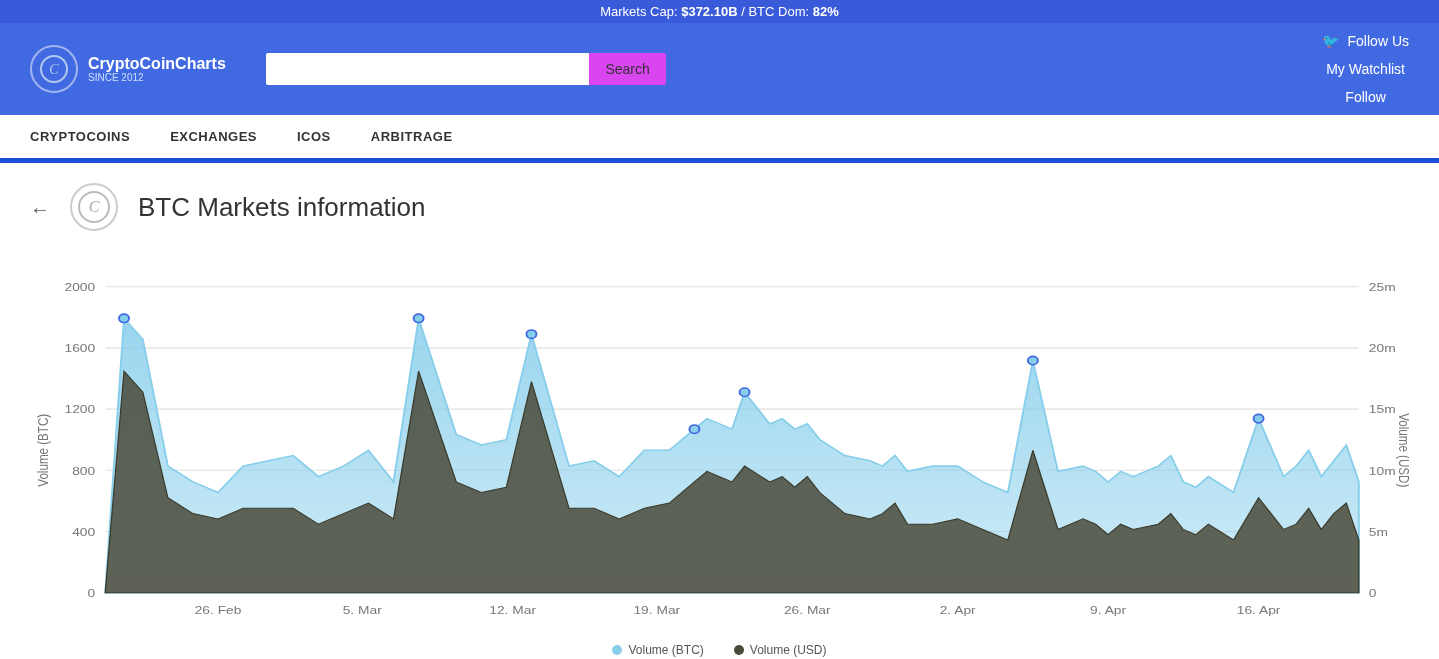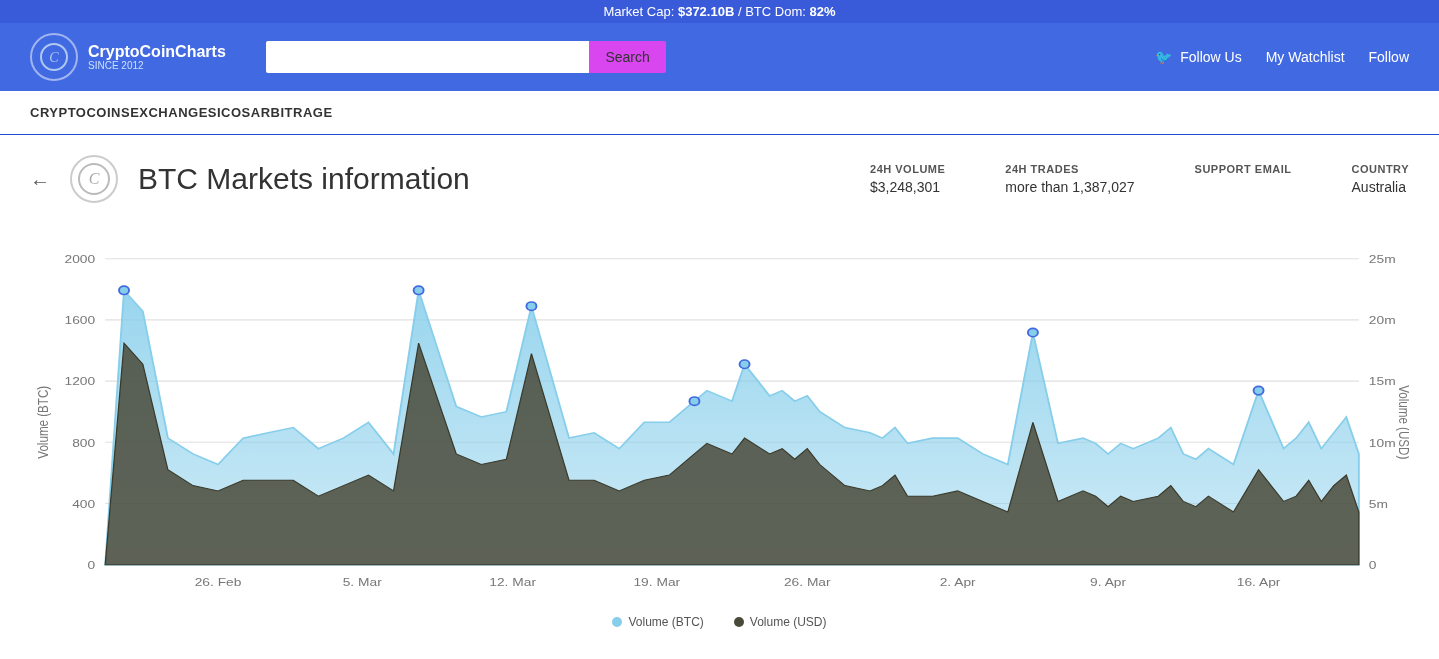--- a/index.html
+++ b/index.html
@@ -73,36 +73,38 @@
       padding: 8px 16px;
       cursor: pointer;
       font-size: 14px;
       color: #333;
       border-radius: 0 2px 2px 0;
     }
     .header-right {
       margin-left: auto;
       display: flex;
       align-items: center;
-      gap: 24px;
+      gap: 12px;
       color: #fff;
+      flex-direction: column;
     }
     .header-right a {
       color: #fff;
       text-decoration: none;
       font-size: 14px;
     }
     .twitter-icon { color: #1da1f2; margin-right: 4px; }
 
     
     .nav-bar {
       background: #fff;
-      border-bottom: 1px solid #1d4ed8;
+      border-bottom: 5px solid #1d4ed8;
       padding: 0 30px;
       display: flex;
+      gap: 40px;
     }
     .nav-item {
       padding: 14px 0;
       font-size: 13px;
       font-weight: bold;
       color: #333;
       letter-spacing: 0.5px;
       cursor: pointer;
       text-transform: uppercase;
     }
@@ -130,21 +132,21 @@
       height: 48px;
       border-radius: 50%;
       border: 2px solid #ccc;
       display: flex;
       align-items: center;
       justify-content: center;
       color: #999;
       font-size: 22px;
     }
     .exchange-title {
-      font-size: 30px;
+      font-size: 26px;
       font-weight: 300;
       color: #333;
     }
     .exchange-stats {
       margin-left: auto;
       display: flex;
       gap: 60px;
       align-items: flex-start;
     }
     .stat-item { text-align: left; }
@@ -189,21 +191,21 @@
     .legend-dot {
       width: 10px;
       height: 10px;
       border-radius: 50%;
     }
   </style>
 </head>
 <body>
 
 <div class="ticker-bar">
-  <span>Market Cap:</span>
+  <span>Markets Cap:</span>
   <span class="highlight">$372.10B</span>
   <span>/ BTC Dom:</span>
   <span class="highlight">82%</span>
 </div>
 
 <div class="header">
   <div class="logo-area">
     <div class="logo-circle">
       <svg width="32" height="32" viewBox="0 0 32 32">
         <circle cx="16" cy="16" r="13" fill="none" stroke="#b0c8f0" stroke-width="2"></circle>
@@ -245,38 +247,20 @@
   <div class="exchange-header">
     <a class="back-arrow" href="#">←</a>
     <div class="exchange-logo">
       <svg width="36" height="36" viewBox="0 0 36 36">
         <circle cx="18" cy="18" r="15" fill="none" stroke="#bbb" stroke-width="2"></circle>
         <text x="18" y="23" text-anchor="middle" fill="#aaa" font-size="16" font-family="serif" font-style="italic">C</text>
       </svg>
     </div>
     <h1 class="exchange-title">BTC Markets information</h1>
 
-    <div class="exchange-stats">
-      <div class="stat-item">
-        <div class="stat-label">24H VOLUME</div>
-        <div class="stat-value">$3,248,301</div>
-      </div>
-      <div class="stat-item">
-        <div class="stat-label">24H TRADES</div>
-        <div class="stat-value">more than 1,387,027</div>
-      </div>
-      <div class="stat-item">
-        <div class="stat-label">SUPPORT EMAIL</div>
-        <div class="stat-value">&nbsp;</div>
-      </div>
-      <div class="stat-item">
-        <div class="stat-label">COUNTRY</div>
-        <div class="stat-value">Australia</div>
-      </div>
-    </div>
   </div>
 
   <div class="chart-container">
     <svg class="chart-svg" viewBox="0 0 1100 360" preserveAspectRatio="none">
       <defs>
         <linearGradient id="btcGrad" x1="0" y1="0" x2="0" y2="1">
           <stop offset="0%" stop-color="#87ceeb" stop-opacity="0.85"></stop>
           <stop offset="100%" stop-color="#87ceeb" stop-opacity="0.4"></stop>
         </linearGradient>
       </defs>

